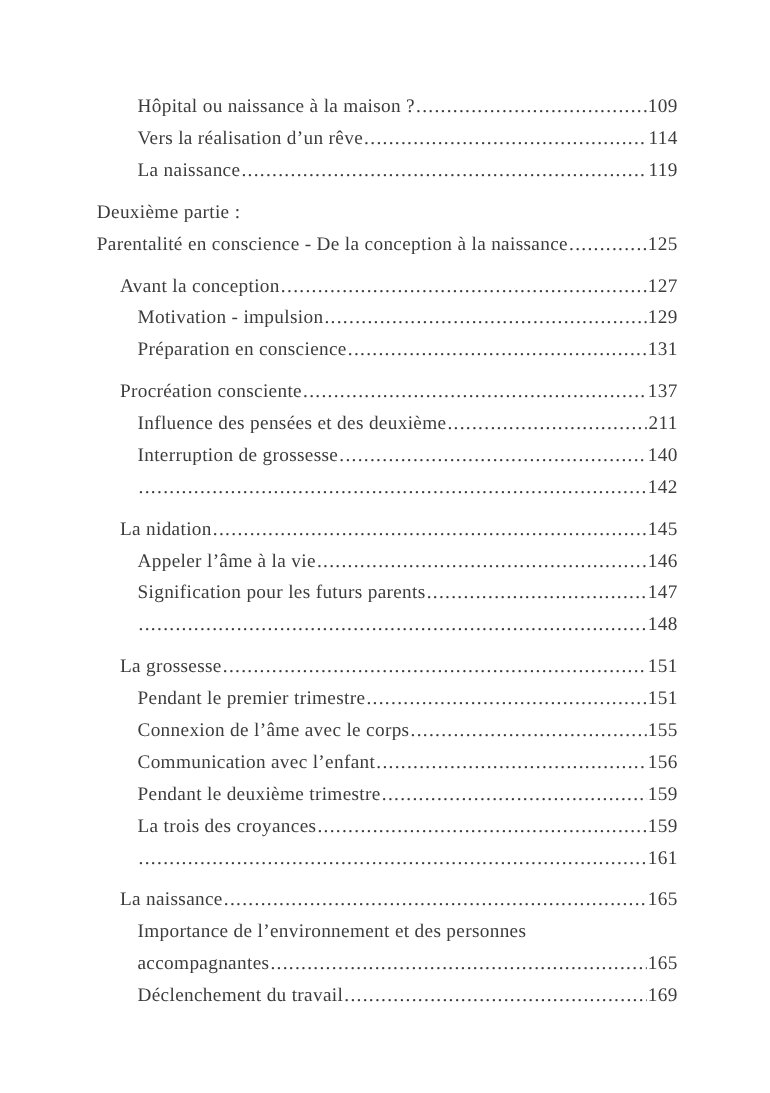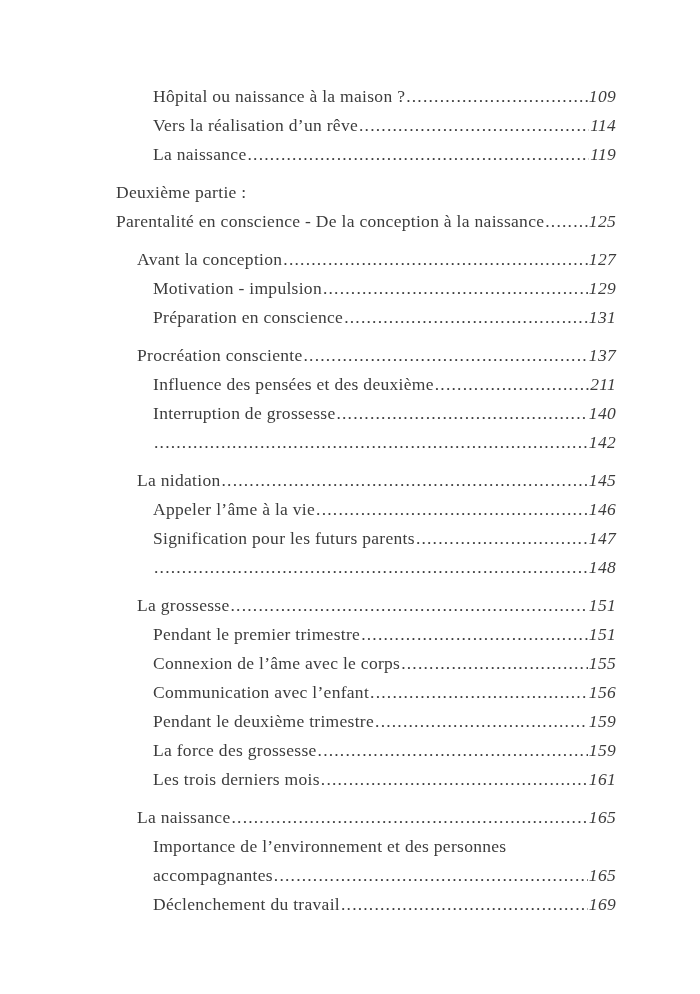--- a/index.html
+++ b/index.html
@@ -10,21 +10,21 @@
     overflow: hidden;
   }
   body {
     font-family: "Liberation Serif", "DejaVu Serif", serif;
     color: #3c3c3c;
   }
   .page {
     width: 700px;
     height: 826px;
     background: #ffffff;
-    padding: 82px 84px 0 116px;
+    padding: 82px 84px 0 88px;
   }
   .toc {
     width: 100%;
   }
   .toc-row {
     display: flex;
     align-items: baseline;
     font-size: 17.5px;
     line-height: 29px;
     white-space: nowrap;
@@ -42,21 +42,20 @@
     overflow: hidden;
     white-space: nowrap;
     letter-spacing: 1.2px;
     margin-left: 1px;
     margin-right: 1px;
   }
   .dots.empty { letter-spacing: 0; }
   .toc-page {
     flex: 0 0 auto;
     letter-spacing: 0.3px;
-    font-style: italic;
   }
 </style>
 </head>
 <body>
 
 <div class="page">
   <div class="toc" id="toc-container">
       <div class="toc-row level-2">
         <span class="toc-text">Hôpital ou naissance à la maison ?</span>
         <span class="dots">............................................................................................................................................................................................................................</span>
@@ -153,26 +152,25 @@
         <span class="toc-text">Communication avec l’enfant</span>
         <span class="dots">............................................................................................................................................................................................................................</span>
         <span class="toc-page">156</span>
       </div>
       <div class="toc-row level-2">
         <span class="toc-text">Pendant le deuxième trimestre</span>
         <span class="dots">............................................................................................................................................................................................................................</span>
         <span class="toc-page">159</span>
       </div>
       <div class="toc-row level-2">
-        <span class="toc-text">La force des grossesse</span>
+        <span class="toc-text">La trois des croyances</span>
         <span class="dots">............................................................................................................................................................................................................................</span>
         <span class="toc-page">159</span>
       </div>
       <div class="toc-row level-2">
-        <span class="toc-text">Les trois derniers mois</span>
         <span class="dots">............................................................................................................................................................................................................................</span>
         <span class="toc-page">161</span>
       </div>
       <div class="toc-row level-1 space-before">
         <span class="toc-text">La naissance</span>
         <span class="dots">............................................................................................................................................................................................................................</span>
         <span class="toc-page">165</span>
       </div>
       <div class="toc-row level-2">
         <span class="toc-text">Importance de l’environnement et des personnes</span>

